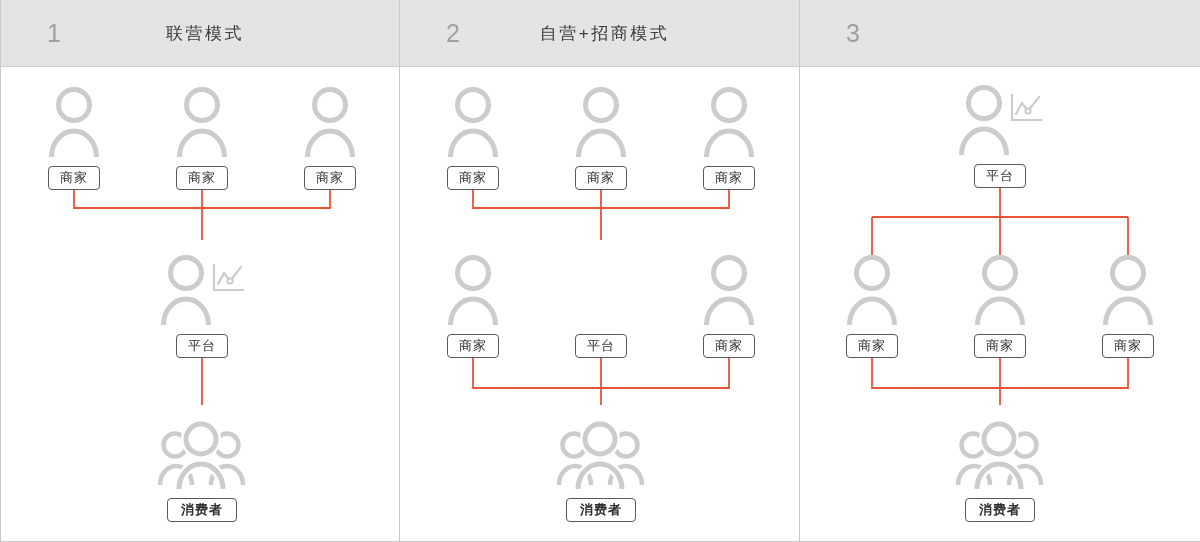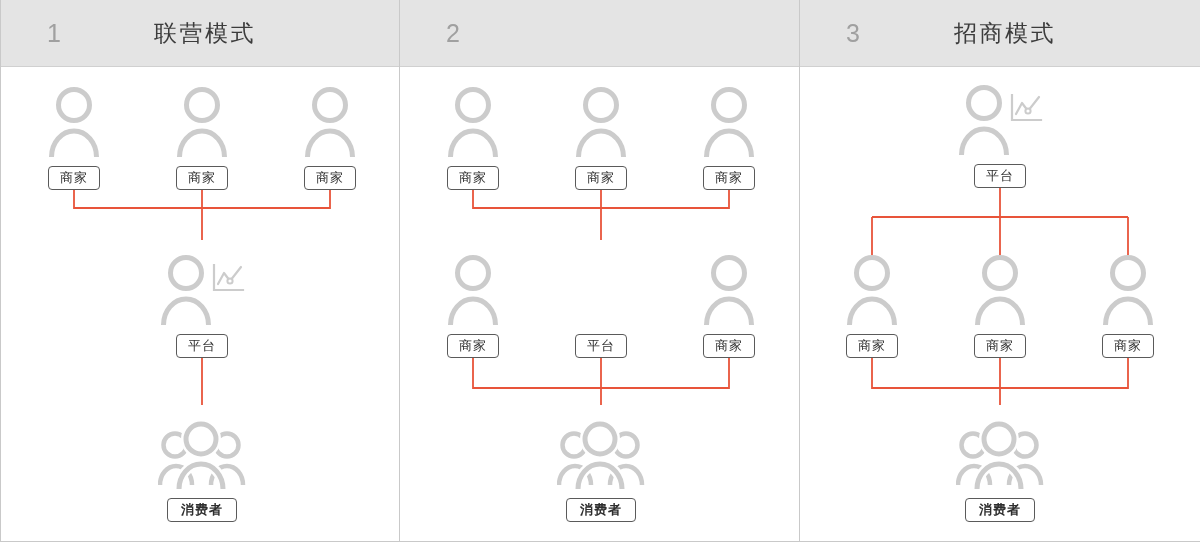--- a/index.html
+++ b/index.html
@@ -44,21 +44,21 @@
     top: 50%;
     transform: translateY(-50%);
     font-size: 25px;
     color: #a0a0a0;
     font-weight: 300;
     letter-spacing: 0.5px;
   }
   .panel-title {
     width: 100%;
     text-align: center;
-    font-size: 23px;
+    font-size: 17px;
     color: #3c3c3c;
     letter-spacing: 2.5px;
     padding-left: 10px;
     font-weight: 400;
   }
 
   
   .canvas {
     position: relative;
     width: 400px;
@@ -192,20 +192,21 @@
             </svg>
         </span>
         <span class="label">消费者</span>
       </div>
     </div>
   </section>
 
   <section class="panel">
     <header class="panel-header">
       <span class="panel-num">2</span>
+      <h2 class="panel-title">自营+招商模式</h2>
     </header>
     <div class="canvas">
       <svg class="connectors" viewBox="0 0 400 474">
         <path d="M73 110 L73 141 L329 141 L329 110" fill="none" stroke="#e8543a" stroke-width="1.8"></path>
         <path d="M201 110 L201 173" fill="none" stroke="#e8543a" stroke-width="1.8"></path>
         <path d="M73 290 L73 321 L329 321 L329 290" fill="none" stroke="#e8543a" stroke-width="1.8"></path>
         <path d="M201 290 L201 338" fill="none" stroke="#e8543a" stroke-width="1.8"></path>
       </svg>
 
       <div class="node" style="left:73px; top:18px;">
@@ -261,21 +262,20 @@
             </svg>
         </span>
         <span class="label">消费者</span>
       </div>
     </div>
   </section>
 
   <section class="panel">
     <header class="panel-header">
       <span class="panel-num">3</span>
-      <h2 class="panel-title">招商模式</h2>
     </header>
     <div class="canvas">
       <svg class="connectors" viewBox="0 0 400 474">
 
         <path d="M200 108 L200 150" fill="none" stroke="#e8543a" stroke-width="1.8"></path>
         <path d="M72 150 L328 150" fill="none" stroke="#e8543a" stroke-width="1.8"></path>
         <path d="M72 150 L72 188" fill="none" stroke="#e8543a" stroke-width="1.8"></path>
         <path d="M200 150 L200 188" fill="none" stroke="#e8543a" stroke-width="1.8"></path>
         <path d="M328 150 L328 188" fill="none" stroke="#e8543a" stroke-width="1.8"></path>
 

